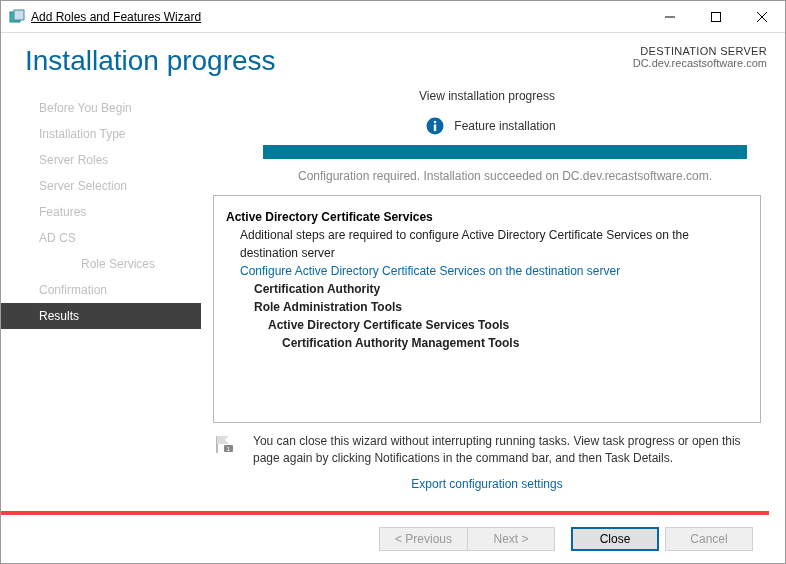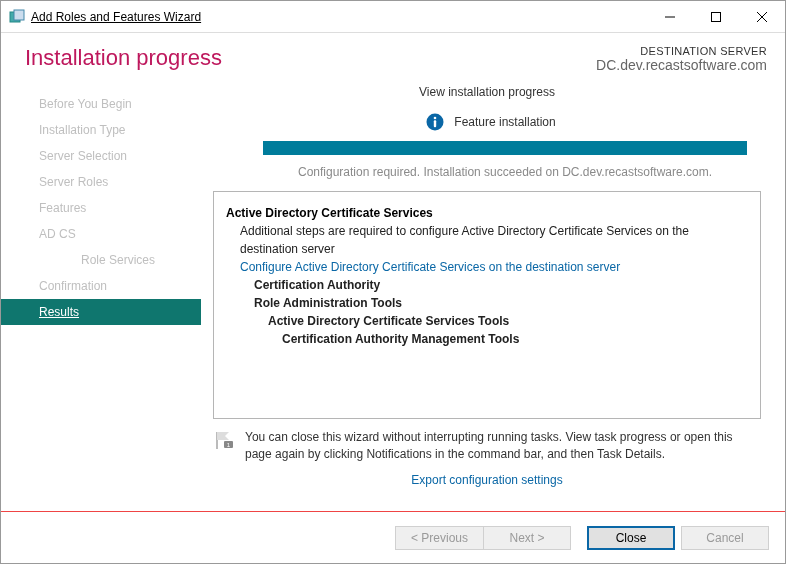--- a/index.html
+++ b/index.html
@@ -5,55 +5,55 @@
 * { margin: 0; padding: 0; box-sizing: border-box; font-family: "Segoe UI", Tahoma, sans-serif; }
 body { width: 786px; height: 564px; background: #fff; border: 1px solid #999; overflow: hidden; position: relative; }
 
 .titlebar { height: 32px; display: flex; align-items: center; border-bottom: 1px solid #ddd; text-decoration: underline; }
 .titlebar .app-icon { width: 16px; height: 16px; margin: 0 6px 0 8px; }
 .titlebar .title { font-size: 12px; color: #000; flex: 1; }
 .titlebar .win-controls { display: flex; }
 .titlebar .win-btn { width: 46px; height: 32px; display: flex; align-items: center; justify-content: center; }
 
 .header-row { display: flex; padding: 12px 18px 4px 24px; }
-.page-title { color: #be185d; font-size: 22px; font-weight: 400; flex: 1; }
+.page-title { color: #0369a1; font-size: 28px; font-weight: 400; flex: 1; }
 .dest { text-align: right; font-size: 11px; color: #444; }
 .dest .label { font-weight: 400; letter-spacing: .3px; color: #333; font-size: 11px; }
-.dest .server { color: #666; font-size: 14px; }
+.dest .server { color: #666; font-size: 11px; }
 
 .main { display: flex; height: 425px; }
 .sidebar { width: 200px; padding: 14px 0 0 0; }
 .sidebar .step { font-size: 12px; padding: 6px 6px 6px 38px; color: #bfbfbf; white-space: nowrap; }
 .sidebar .step.sub { padding-left: 80px; }
-.sidebar .step.active { background: #0f766e; color: #fff; text-decoration: underline; }
+.sidebar .step.active { background: #404040; color: #fff; }
 
 .content { flex: 1; padding: 8px 24px 0 12px; display: flex; flex-direction: column; align-items: center; }
 .content .subtitle { font-size: 12px; color: #333; margin-bottom: 14px; }
 .status-line { display: flex; align-items: center; gap: 10px; margin-bottom: 8px; padding-left: 8px; }
 .info-icon { width: 18px; height: 18px; }
 .status-text { font-size: 12px; color: #333; }
 .progress-bar { height: 14px; background: #007c9b; margin: 2px 0 10px 36px; width: 484px; }
 .config-req { font-size: 12px; color: #8a8a8a; margin-left: 36px; margin-bottom: 12px; }
 
 .details-box { border: 1px solid #b5b5b5; padding: 10px 12px 12px 12px; font-size: 12px; height: 228px; margin-left: 0; overflow: hidden; }
 .details-box .l0 { font-weight: 600; color: #000; margin-top: 2px; }
 .details-box .l1 { margin-left: 14px; color: #222; }
 .details-box .l2 { margin-left: 28px; color: #222; font-weight: 600; }
 .details-box .l3 { margin-left: 42px; color: #222; font-weight: 600; }
 .details-box .l4 { margin-left: 56px; color: #222; font-weight: 600; }
 .details-box .link { color: #0a67a6; cursor: pointer; margin-left: 14px; }
 .details-box div { line-height: 1.5; }
 
-.note-row { display: flex; gap: 10px; font-size: 12px; color: #333; padding: 10px 0 0 0; }
+.note-row { display: flex; gap: 18px; font-size: 12px; color: #333; padding: 10px 0 0 0; }
 .note-icon { width: 22px; height: 22px; flex-shrink: 0; }
 .note-text { line-height: 1.4; }
 
 .export-link { color: #0a67a6; font-size: 12px; margin-top: 10px; cursor: pointer; }
 
-.button-bar { position: absolute; bottom: 0; left: 0; right: 0; height: 52px; border-top: 1px solid #ef4444; display: flex; justify-content: flex-end; align-items: center; padding: 0 16px; gap: 6px; }
+.button-bar { position: absolute; bottom: 0; left: 0; right: 16px; height: 52px; border-top: 4px solid #ef4444; display: flex; justify-content: flex-end; align-items: center; padding: 0 16px; gap: 6px; }
 .btn { width: 88px; height: 24px; font-size: 12px; background: #e1e1e1; border: 1px solid #adadad; color: #000; display: flex; align-items: center; justify-content: center; }
 .btn.disabled { color: #9a9a9a; background: #efefef; border-color: #d0d0d0; }
 .btn.primary { border: 2px solid #0a67a6; background: #e1e1e1; }
 .btn-pair { display: flex; margin-right: 10px; }
 .btn-pair .btn:first-child { border-right: none; }
 </style>
 </head>
 <body>
 
 <div class="titlebar">
@@ -89,22 +89,22 @@
   <div class="dest">
     <div class="label">DESTINATION SERVER</div>
     <div class="server">DC.dev.recastsoftware.com</div>
   </div>
 </div>
 
 <div class="main">
   <div class="sidebar">
     <div class="step">Before You Begin</div>
     <div class="step">Installation Type</div>
+    <div class="step">Server Roles</div>
     <div class="step">Server Selection</div>
-    <div class="step">Server Roles</div>
     <div class="step">Features</div>
     <div class="step">AD CS</div>
     <div class="step sub">Role Services</div>
     <div class="step">Confirmation</div>
     <div class="step active">Results</div>
   </div>
 
   <div class="content">
     <div class="subtitle">View installation progress</div>
 

